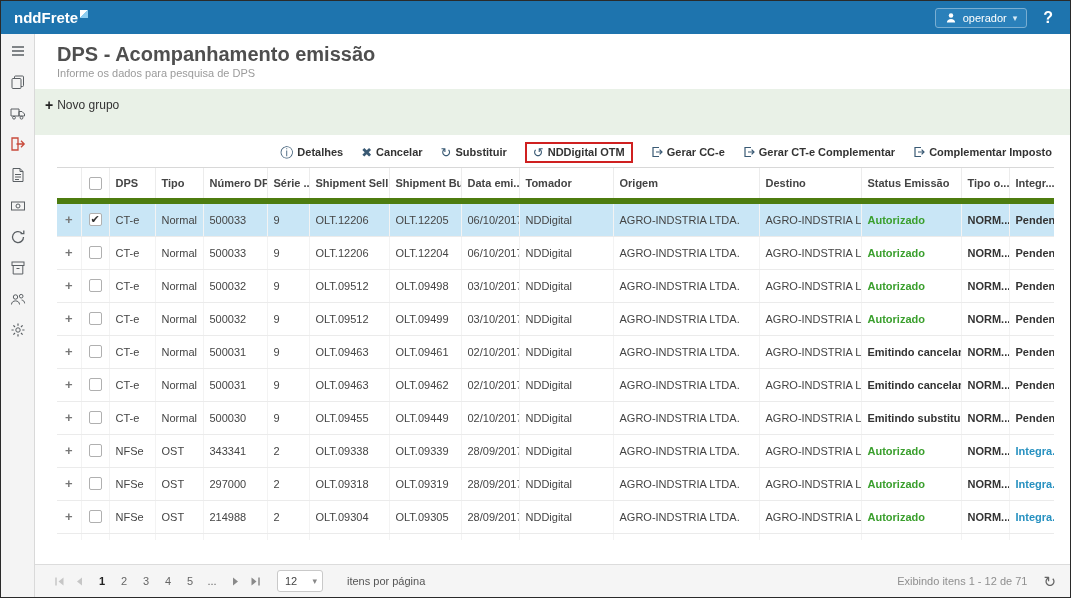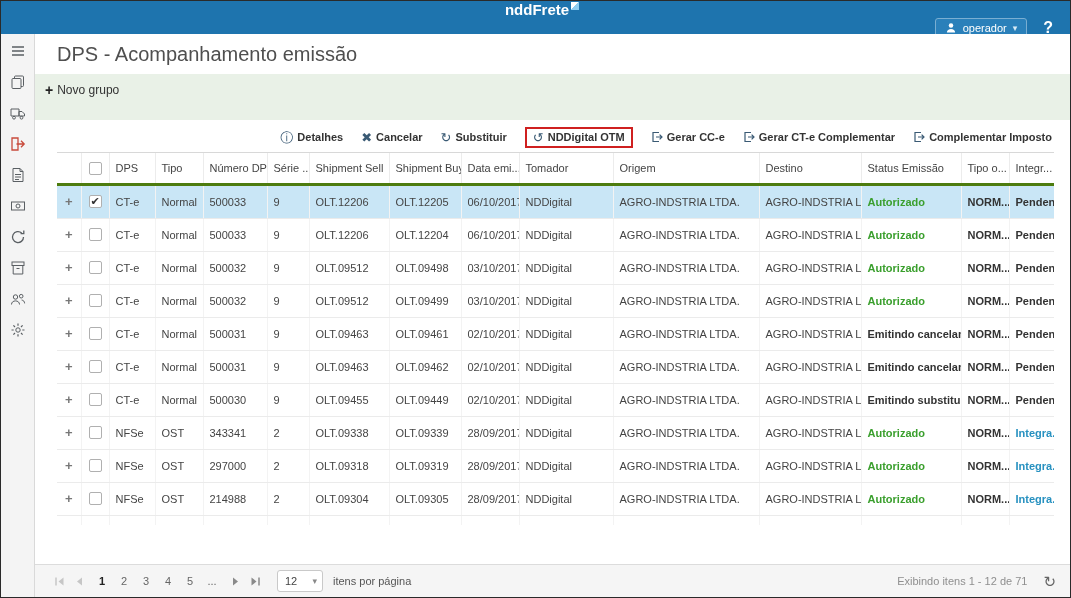--- a/index.html
+++ b/index.html
@@ -1,38 +1,38 @@
 <!DOCTYPE html>
 <html><head>
 <meta charset="utf-8">
 <style>
   * { margin:0; padding:0; box-sizing:border-box; }
   html,body { width:1071px; height:598px; }
   body { font-family:"Liberation Sans", sans-serif; background:#fff; overflow:hidden; }
   #page { position:relative; width:1071px; height:598px; border:1px solid #2a2a2a; background:#fff; overflow:hidden; }
 
   
-  .topbar { position:absolute; top:0; left:0; right:0; height:33px; background:#1e74ae; display:flex; align-items:center; color:#fff;flex-direction:column; }
+  .topbar { position:absolute; top:0; left:0; right:0; height:33px; background:#1e74ae; display:flex; align-items:center; color:#fff; }
   .brand { margin-left:13px; font-size:15px; font-weight:bold; display:flex; align-items:flex-start; cursor:pointer; }
   .brand-flag { display:inline-block; width:8px; height:8px; margin-left:2px; margin-top:1px;
       background:linear-gradient(135deg,#ffffff 0 50%, #8ecdf0 50% 100%); }
   .topbar-right { margin-left:auto; display:flex; align-items:center; gap:13px; margin-right:14px; }
   .user-btn { display:flex; align-items:center; gap:6px; background:#2a80ba; border:1px solid #79aed2; border-radius:3px; padding:3px 9px; font-size:11px; cursor:pointer; }
   .user-btn .caret { font-size:9px; color:#d7eaf6; }
   .help-btn { font-size:16px; font-weight:bold; cursor:pointer; padding:0 3px; }
 
   
   .sidebar { position:absolute; top:33px; left:0; bottom:0; width:34px; background:#f4f4f4; border-right:1px solid #d9d9d9; display:flex; flex-direction:column; align-items:center; padding-top:8px; gap:14px; }
   .sb-icon { width:18px; height:17px; color:#5a5f63; display:flex; align-items:center; justify-content:center; cursor:pointer; }
   .sb-icon svg { display:block; }
 
   
   .main { position:absolute; left:34px; top:33px; right:0; bottom:0; background:#fff; }
   .page-head { padding:9px 0 9px 22px; }
-  .page-title { font-size:20px; font-weight:400; color:#4f4f4f; line-height:22px; }
+  .page-title { font-size:20px; font-weight:700; color:#4f4f4f; line-height:22px; }
   .page-subtitle { font-size:11px; color:#9b9b9b; margin-top:2px; line-height:13px; }
 
   .filters-bar { height:26px; background:#f0f0f0; border-top:1px solid #dcdcdc; border-bottom:1px solid #dcdcdc; display:flex; align-items:center; padding:0 12px 0 10px; font-size:12px; color:#444; }
   .filters-actions { margin-left:auto; display:flex; align-items:center; gap:18px; font-size:11px; color:#555; }
   .f-action { display:flex; align-items:center; gap:4px; cursor:pointer; }
   .f-action .uicon { font-size:12px; color:#555; line-height:1; }
 
   .filter-group-panel { height:46px; background:#e9f1e7; padding:9px 0 0 10px; font-size:12px; color:#333; }
   .new-group { display:inline-flex; align-items:center; gap:4px; cursor:pointer; }
   .new-group .plus { font-weight:bold; font-size:14px; color:#222; line-height:1; }
@@ -40,39 +40,39 @@
   
   .grid { margin:6px 16px 0 22px; }
   .grid-toolbar { display:flex; justify-content:flex-end; align-items:center; gap:18px; font-size:11px; font-weight:bold; color:#333; padding:2px 2px 6px 0; height:26px; }
   .tb-btn { display:flex; align-items:center; gap:4px; cursor:pointer; white-space:nowrap; }
   .tb-btn .uicon { font-size:13px; font-weight:normal; color:#3a5a74; line-height:1; }
   .tb-btn svg { display:block; }
   .tb-highlight { border:2px solid #cf2020; padding:2px 6px; }
 
   .grid-body { border-top:1px solid #d8d8d8; height:373px; overflow:hidden; }
   table { border-collapse:collapse; table-layout:fixed; width:1002px; font-size:11px; color:#444; }
-  th { font-weight:normal; text-align:left; padding:8px 6px; border-bottom:3px solid #4d7c0f; border-left:1px solid #ececec; white-space:nowrap; overflow:hidden; cursor:pointer; }
+  th { font-weight:bold; text-align:left; padding:8px 6px; border-bottom:6px solid #4d7c0f; border-left:1px solid #ececec; white-space:nowrap; overflow:hidden; cursor:pointer; }
   td { padding:10px 6px; border-bottom:1px solid #ebebeb; border-left:1px solid #f3f3f3; white-space:nowrap; overflow:hidden; }
   th:first-child, td:first-child { border-left:none; }
   tr.selected td { background:#c9e6f6; }
   .c-expand { text-align:center; color:#777; font-weight:bold; font-size:13px; padding:8px 0; cursor:pointer; }
   .c-check { text-align:center; padding:8px 0; }
   .cb { display:inline-block; width:13px; height:13px; border:1px solid #b0b0b0; border-radius:2px; background:#fff; vertical-align:middle; position:relative; cursor:pointer; }
   .cb.checked::after { content:"\2714"; position:absolute; left:1px; top:-1px; font-size:11px; color:#333; }
 
   
   .pager { position:absolute; left:0; right:0; bottom:0; height:33px; background:#f5f5f5; border-top:1px solid #dcdcdc; display:flex; align-items:center; padding:0 14px; font-size:11px; color:#666; }
   .pg-btn { display:flex; align-items:center; justify-content:center; width:20px; height:20px; cursor:pointer; color:#8a8a8a; }
   .pg-btn.disabled { color:#c6c6c6; }
   .pager-pages { display:flex; align-items:center; margin:0 2px; }
   .pg-num { min-width:22px; text-align:center; padding:3px 0; color:#666; cursor:pointer; }
   .pg-num.active { color:#222; font-weight:bold; }
   .page-size { margin-left:12px; display:flex; align-items:center; justify-content:space-between; width:46px; height:22px; border:1px solid #c9c9c9; border-radius:3px; background:#fff; padding:0 5px 0 7px; color:#444; cursor:pointer; }
   .page-size .caret { font-size:9px; color:#888; }
-  .per-page { margin-left:10px; color:#555; }
+  .per-page { margin-left:24px; color:#555; }
   .pager-right { margin-left:auto; display:flex; align-items:center; gap:16px; color:#8f8f8f; }
   .refresh-btn { font-size:15px; color:#666; cursor:pointer; line-height:1; }
 </style>
 </head>
 <body>
 
 <div id="page">
 
   <div class="topbar">
     <div class="brand">
@@ -157,20 +157,21 @@
           <circle cx="8" cy="8" r="2.2" stroke="currentColor" fill="none"></circle>
           <path d="M8 1.5v2.2M8 12.3v2.2M1.5 8h2.2M12.3 8h2.2M3.4 3.4l1.6 1.6M11 11l1.6 1.6M12.6 3.4L11 5M5 11l-1.6 1.6" stroke="currentColor" fill="none" stroke-width="1.2"></path>
         </svg>
     </div>
   </div>
 
   <div class="main">
 
     <div class="page-head">
       <div class="page-title">DPS - Acompanhamento emissão</div>
+      <div class="page-subtitle">Informe os dados para pesquisa de DPS</div>
     </div>
 
 
     <div class="filter-group-panel">
       <span class="new-group">
         <span class="plus">+</span>
         <span>Novo grupo</span>
       </span>
     </div>
 

